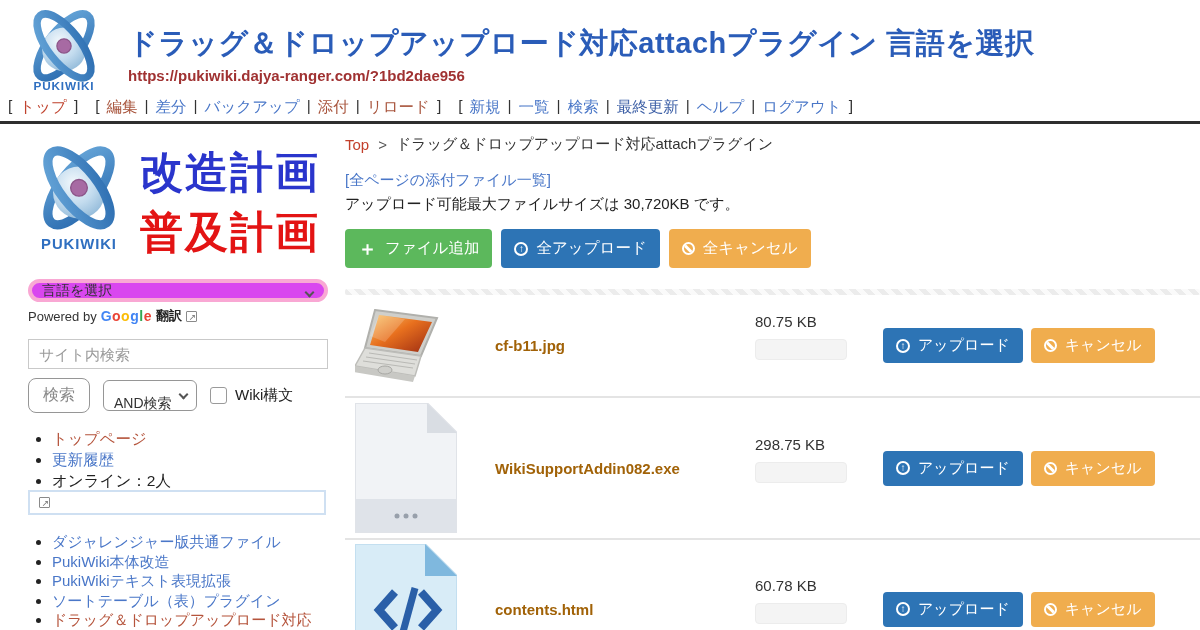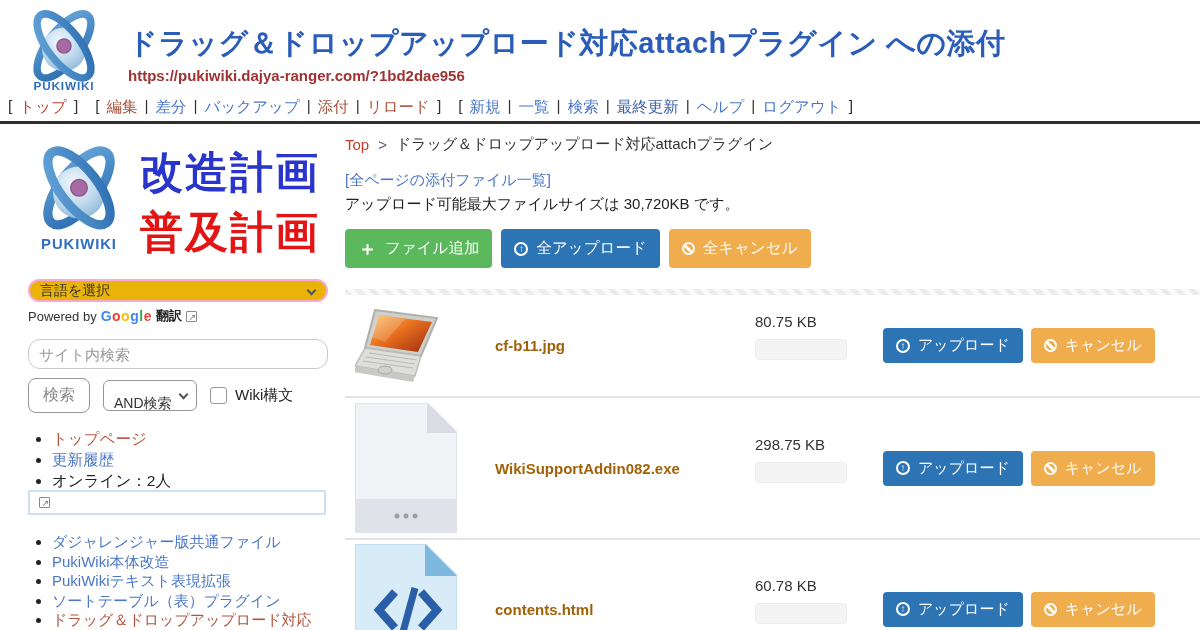--- a/index.html
+++ b/index.html
@@ -23,32 +23,32 @@
   .nav-sep, .nav-bracket { color:#333; }
   .nav-rule { position:absolute; left:0; top:121px; width:1200px; height:3px; background:#2e2e2e; }
 
   
   .sidebar { position:absolute; left:28px; top:130px; width:302px; }
   .side-logo { position:relative; height:148px; cursor:pointer; }
   .side-logo svg { position:absolute; left:0; top:4px; }
   .logo-text1 { position:absolute; left:112px; top:14px; font-size:43px; font-weight:900; color:#2a35cc; letter-spacing:2px; white-space:nowrap; }
   .logo-text2 { position:absolute; left:112px; top:74px; font-size:43px; font-weight:900; color:#e31414; letter-spacing:2px; white-space:nowrap; }
 
-  .lang-select { position:absolute; left:0; top:149px; width:300px; height:23px; border:2px solid #f9a8d4; border-radius:12px; background:#eab308;
+  .lang-select { position:absolute; left:0; top:149px; width:300px; height:23px; border:4px solid #f9a8d4; border-radius:12px; background:#d946ef;
     font-size:14px; color:#333; display:flex; align-items:center; padding:0 26px 0 10px; cursor:pointer; }
   .chev { position:absolute; right:11px; top:6px; width:7px; height:7px; border-right:2px solid #555; border-bottom:2px solid #555; transform:rotate(45deg); }
 
   .powered { position:absolute; left:0; top:177px; font-size:13px; color:#333; display:flex; align-items:center; gap:4px; }
   .google-word { font-size:14px; font-weight:bold; letter-spacing:0.5px; }
   .g1,.g4 { color:#4285F4; } .g2,.g6 { color:#EA4335; } .g3 { color:#FBBC05; } .g5 { color:#34A853; }
   .translate-label { font-weight:bold; color:#222; }
   .ext { display:inline-block; width:11px; height:11px; border:1px solid #8a8a8a; border-radius:1px; position:relative; }
   .ext::before { content:"\2197"; position:absolute; left:0; top:0; width:11px; font-size:9px; line-height:11px; text-align:center; color:#777; }
 
-  .search-input { position:absolute; left:0; top:209px; width:300px; height:30px; border:1px solid #c9c9c9; border-radius:12px; padding:0 10px;
+  .search-input { position:absolute; left:0; top:209px; width:300px; height:30px; border:1px solid #c9c9c9; border-radius:0; padding:0 10px;
     font-size:15px; font-family:inherit; color:#333; outline:none; }
   .search-input::placeholder { color:#9a9a9a; }
 
   .controls { position:absolute; left:0; top:248px; display:flex; align-items:center; gap:13px; }
   .search-btn { width:62px; height:35px; background:#fff; border:1px solid #969696; border-radius:8px; font-size:16px; color:#8a8a8a; font-family:inherit; cursor:pointer; }
   .and-select { position:relative; width:94px; height:31px; border:1px solid #969696; border-radius:6px; background:#fff;
     font-size:14px; color:#333; display:flex; align-items:center; padding:16px 24px 0 10px; cursor:pointer; }
   .and-select .chev { top:10px; right:9px; }
   .checkbox { width:17px; height:17px; border:1px solid #9a9a9a; border-radius:3px; background:#fff; cursor:pointer; }
   .cb-label { font-size:15px; color:#222; margin-left:-5px; }
@@ -117,21 +117,21 @@
             <stop offset="100%" stop-color="#2b6cb0"></stop>
         </linearGradient>
       </defs>
       <ellipse cx="55" cy="50" rx="19" ry="46" fill="none" stroke="url(#orb)" stroke-width="9" transform="rotate(38 55 50)"></ellipse>
       <circle cx="55" cy="54" r="26" fill="url(#sph)"></circle>
       <circle cx="55" cy="50" r="8.5" fill="#a76aa3" stroke="#8c5589" stroke-width="1.5"></circle>
       <ellipse cx="55" cy="50" rx="19" ry="46" fill="none" stroke="url(#orb)" stroke-width="9" transform="rotate(-38 55 50)"></ellipse>
       <text x="55" y="102" text-anchor="middle" font-size="14" font-weight="bold" fill="#2f6fc0" letter-spacing="1">PUKIWIKI</text>
     </svg>
   </div>
-  <div class="page-title">ドラッグ＆ドロップアップロード対応attachプラグイン への添付</div>
+  <div class="page-title">ドラッグ＆ドロップアップロード対応attachプラグイン 言語を選択</div>
   <a class="page-url">https://pukiwiki.dajya-ranger.com/?1bd2dae956</a>
 
   <div class="navbar">
     <div class="nav-group">
       <span class="nav-bracket">[</span>
       <a class="nav-link nl-red">トップ</a>
       <span class="nav-bracket">]</span>
     </div>
     <div class="nav-group">
       <span class="nav-bracket">[</span>

